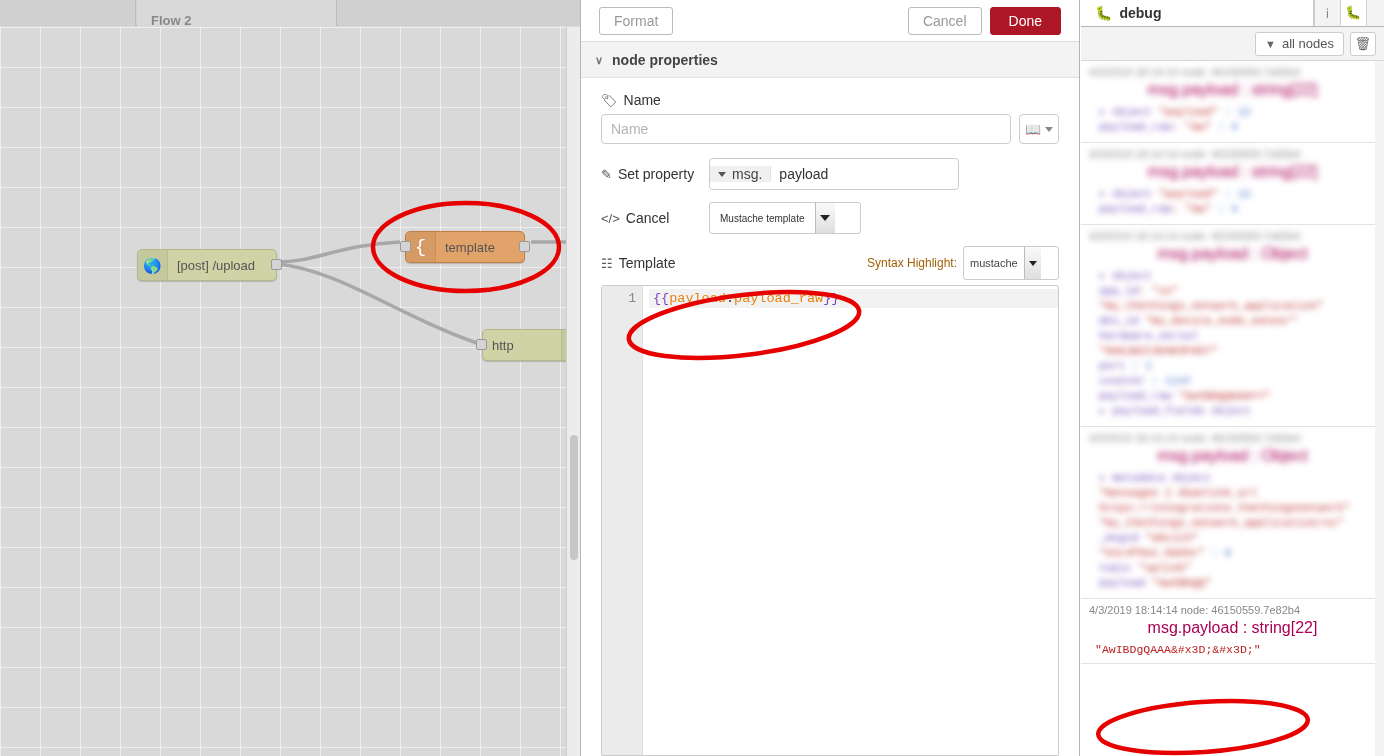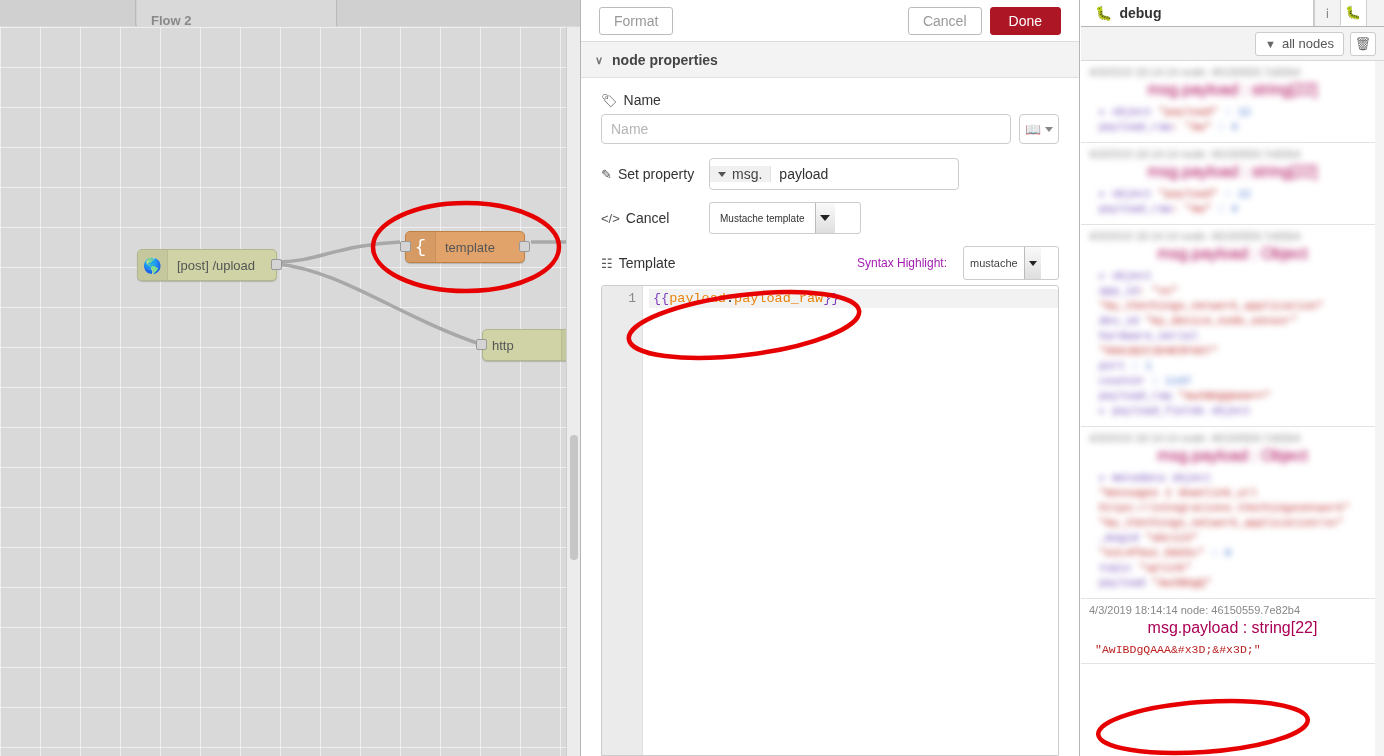--- a/index.html
+++ b/index.html
@@ -217,21 +217,21 @@
     display: flex; align-items: center; justify-content: center;
   }
   .select-box .sel-arrow .caret-down { border-top-color: #222; border-left-width: 5px; border-right-width: 5px; border-top-width: 6px; }
   #select-format { width: 152px; }
 
   #row-template-header {
     display: flex; align-items: center; margin-bottom: 5px;
   }
   #row-template-header .form-label { flex: 0 0 auto; }
   #template-header-spacer { flex: 1; }
-  #syntax-label { font-size: 12px; color: #a21caf; margin-right: 16px; white-space: nowrap; }
+  #syntax-label { font-size: 12px; color: #a16207; margin-right: 6px; white-space: nowrap; }
   #select-syntax { width: 96px; height: 34px; }
   #select-syntax .sel-text { font-size: 11px; color: #444; padding: 0 6px; }
   #select-syntax .sel-arrow { width: 17px; }
   #select-syntax .sel-arrow .caret-down { border-left-width: 4px; border-right-width: 4px; border-top-width: 5px; }
 
   #code-editor {
     flex: 1;
     border: 1px solid #ccc;
     border-radius: 3px 3px 0 0;
     background: #fff;

